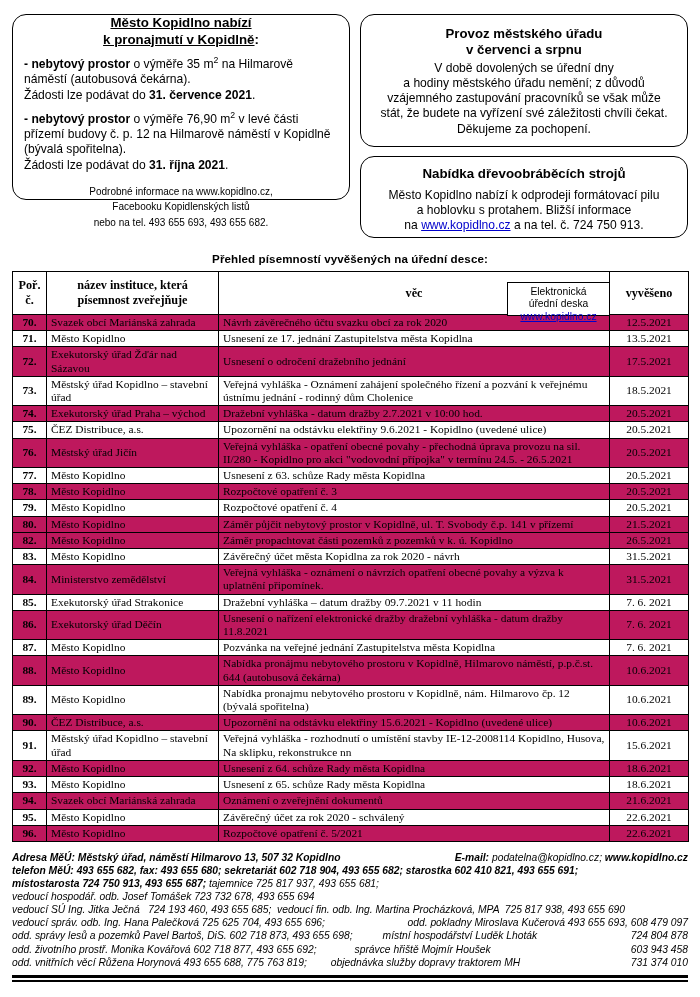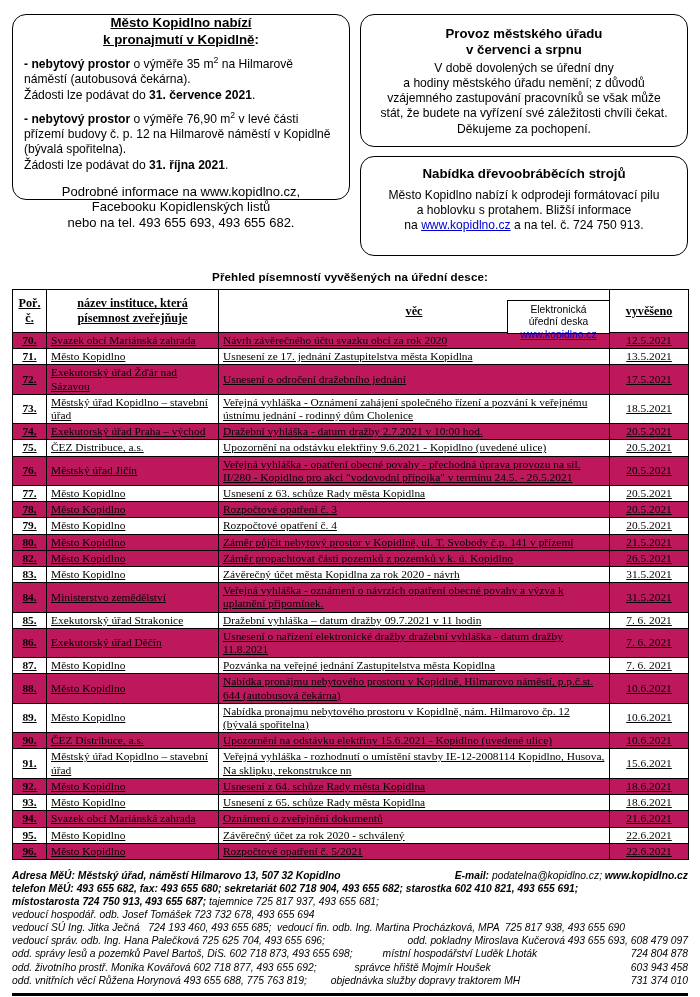--- a/index.html
+++ b/index.html
@@ -35,39 +35,39 @@
 
   .nbox {
     border: 1.2px solid #000;
     border-radius: 14px;
     box-sizing: border-box;
     padding: 9px 11px 10px 11px;
     background: #fff;
   }
   .nbox.left { height: 186px; padding-top: 0; }
   .nbox.hours { height: 133px; padding-top: 11px; }
-  .nbox.wood  { height: 100px; }
+  .nbox.wood  { height: 82px; }
 
   .nbox-title {
     font-weight: bold;
     text-align: center;
     font-size: 13.3px;
     line-height: 16.5px;
   }
   .nbox-title .u { text-decoration: underline; }
   .bullet-item {
     margin-top: 9px;
     font-size: 12.1px;
     line-height: 15.3px;
   }
   .bullet-item b { font-weight: bold; }
   .contact-center {
     text-align: center;
     margin-top: 11px;
-    font-size: 13px;
+    font-size: 10px;
     line-height: 15.3px;
   }
   .hours-head {
     font-weight: bold;
     text-align: center;
     font-size: 13.2px;
     line-height: 16.4px;
   }
   .hours-text {
     text-align: center;
@@ -94,21 +94,20 @@
     text-align: center;
   }
 
   
   .tbl-wrap { position: relative; }
   table.reg {
     border-collapse: collapse;
     width: 676px;
     table-layout: fixed;
     font-family: "Liberation Serif", serif;
-    text-decoration: underline;
   }
   table.reg th, table.reg td {
     border: 1px solid #000;
     padding: 1px 4px;
     vertical-align: middle;
     font-size: 11.4px;
     line-height: 13.2px;
   }
   table.reg thead th {
     font-weight: bold;

